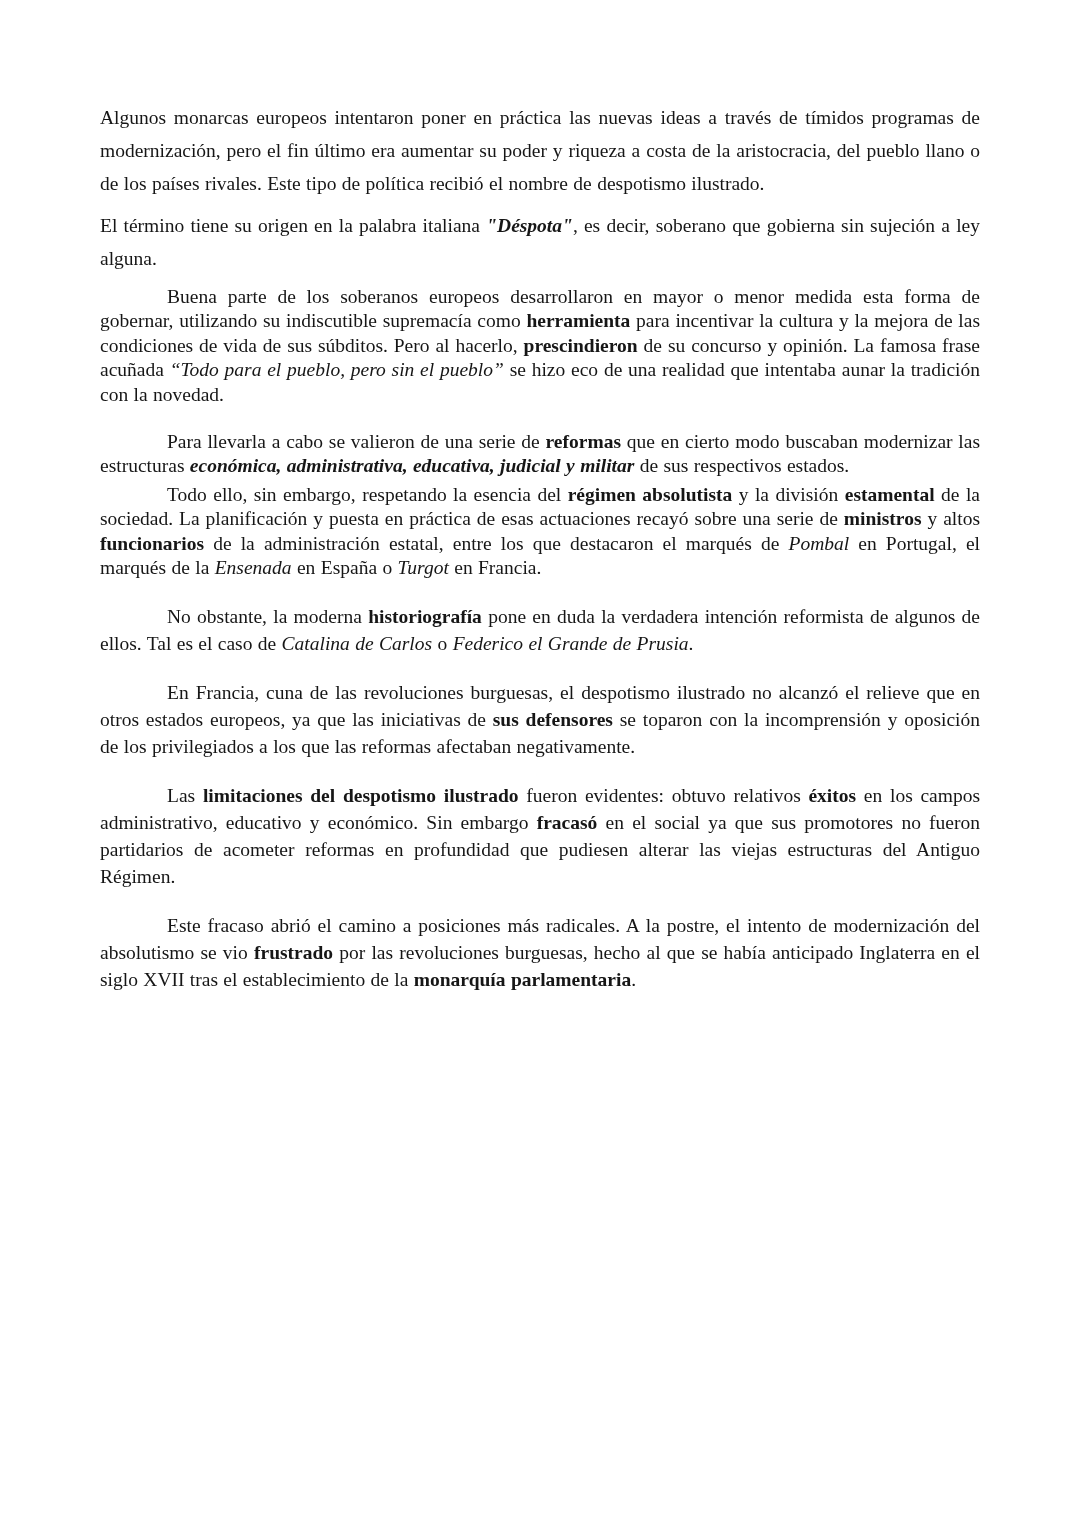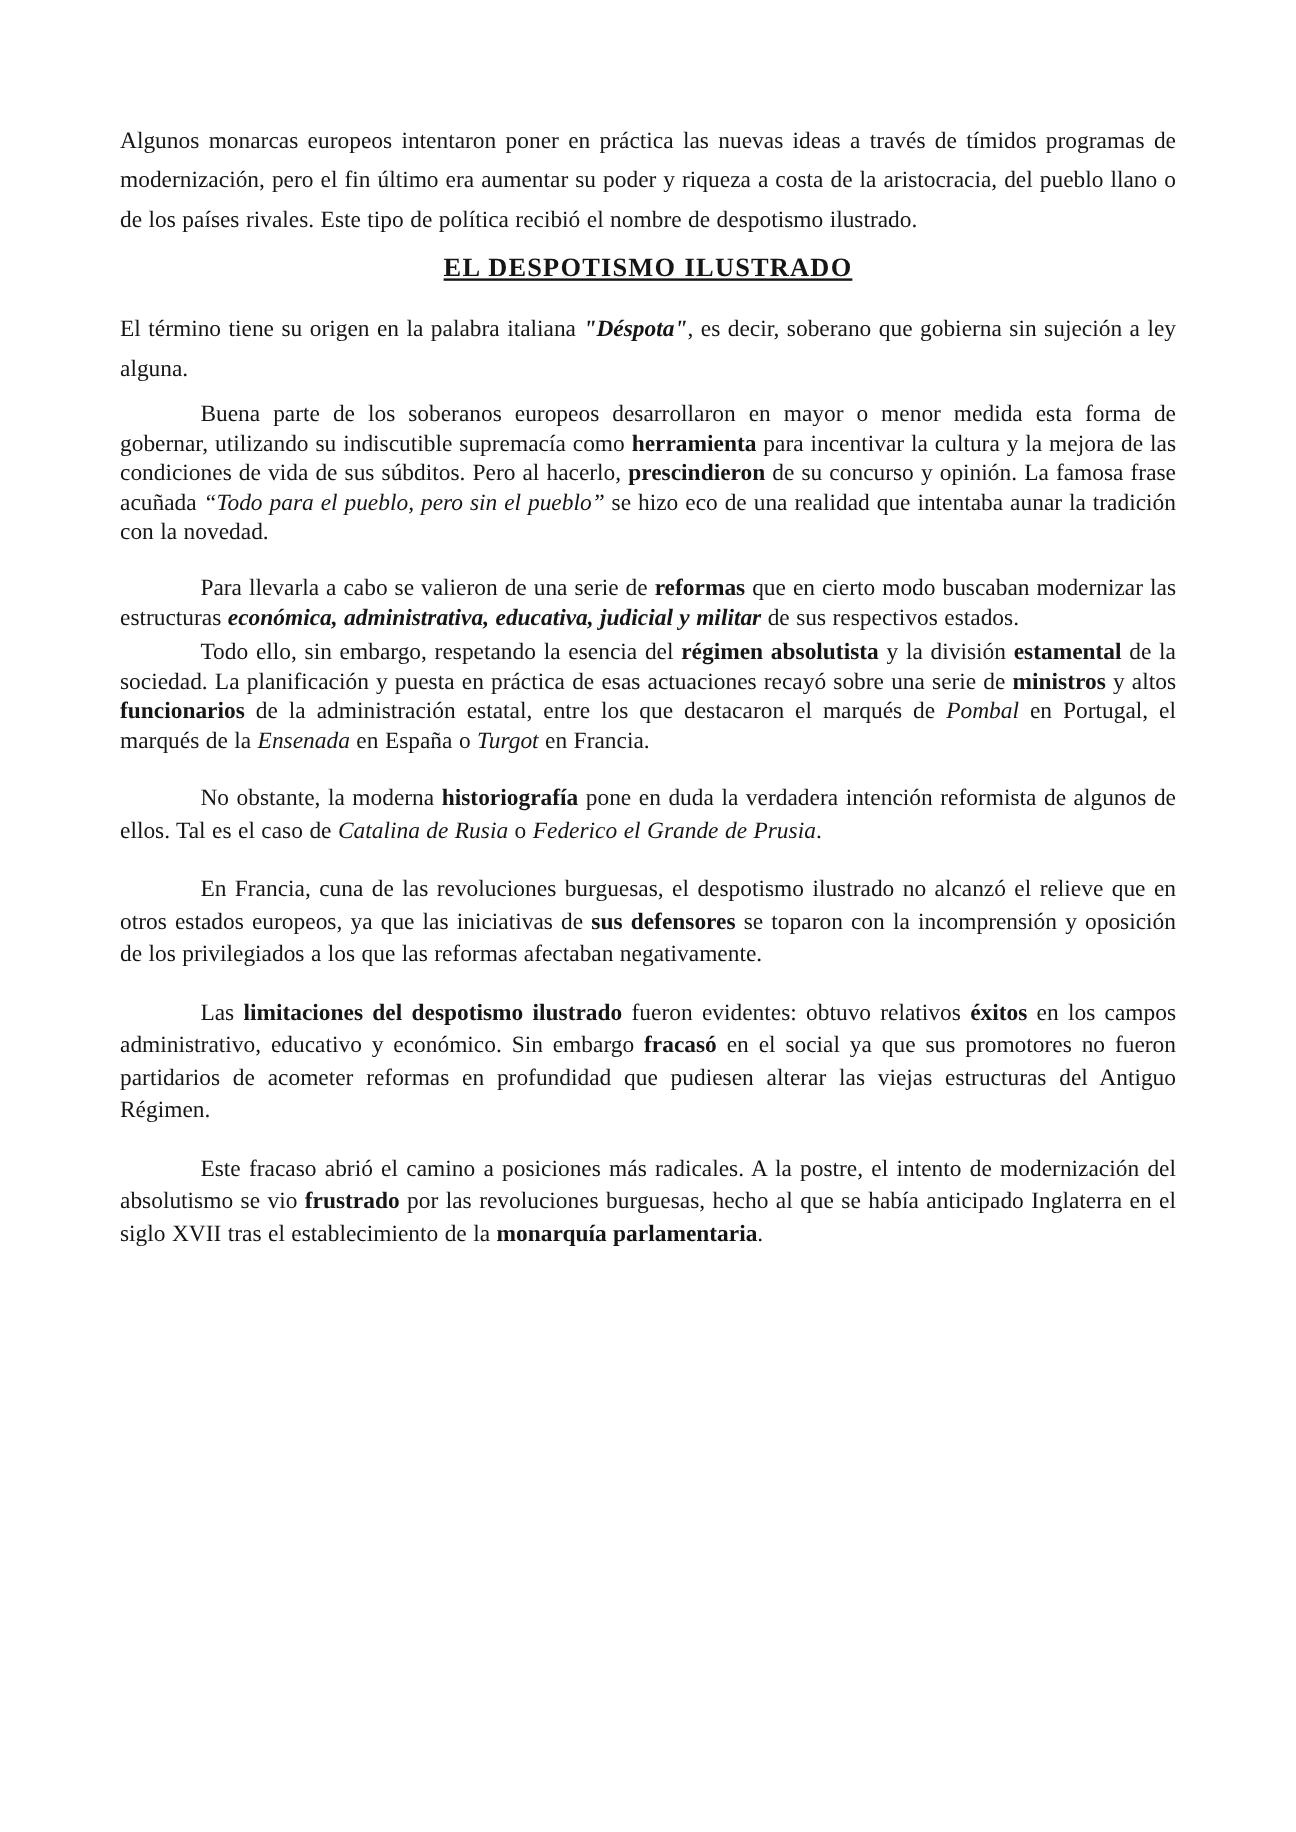--- a/index.html
+++ b/index.html
@@ -53,33 +53,32 @@
   }
 </style>
 </head>
 <body>
 
 <div class="page">
   <div class="content">
 
     <p class="para lh-wide g-s"><span>Algunos monarcas europeos intentaron poner en práctica las nuevas ideas a través de tímidos programas de modernización, pero el fin último era aumentar su poder y riqueza a costa de la aristocracia, del pueblo llano o de los países rivales. Este tipo de política recibió el nombre de despotismo ilustrado.</span></p>
 
-    <p class="para heading"><span class="b u">EL DESPOTISMO ILUSTRADO</span></p>
 
 
     <p class="para lh-wide g-s"><span>El término tiene su origen en la palabra italiana </span><span class="b i">"Déspota"</span><span>, es decir, soberano que gobierna sin sujeción a ley alguna.</span></p>
 
     <p class="para lh-tight indent g-l"><span>Buena parte de los soberanos europeos desarrollaron en mayor o menor medida esta forma de gobernar, utilizando su indiscutible supremacía como </span><span class="b">herramienta</span><span> para incentivar la cultura y la mejora de las condiciones de vida de sus súbditos. Pero al hacerlo, </span><span class="b">prescindieron</span><span> de su concurso y opinión. La famosa frase acuñada </span><span class="i">“Todo para el pueblo, pero sin el pueblo”</span><span> se hizo eco de una realidad que intentaba aunar la tradición con la novedad.</span></p>
 
     <p class="para lh-tight indent g-xs"><span>Para llevarla a cabo se valieron de una serie de </span><span class="b">reformas</span><span> que en cierto modo buscaban modernizar las estructuras </span><span class="b i">económica, administrativa, educativa, judicial y militar</span><span> de sus respectivos estados.</span></p>
 
     <p class="para lh-tight indent g-l"><span>Todo ello, sin embargo, respetando la esencia del </span><span class="b">régimen absolutista</span><span> y la división </span><span class="b">estamental</span><span> de la sociedad. La planificación y puesta en práctica de esas actuaciones recayó sobre una serie de </span><span class="b">ministros</span><span> y altos </span><span class="b">funcionarios</span><span> de la administración estatal, entre los que destacaron el marqués de </span><span class="i">Pombal</span><span> en Portugal, el marqués de la </span><span class="i">Ensenada</span><span> en España o </span><span class="i">Turgot</span><span> en Francia.</span></p>
 
 
-    <p class="para lh-mid indent g-l"><span>No obstante, la moderna </span><span class="b">historiografía</span><span> pone en duda la verdadera intención reformista de algunos de ellos. Tal es el caso de </span><span class="i">Catalina de Rusia</span><span> o </span><span class="i">Federico el Grande de Prusia</span><span>.</span></p>
+    <p class="para lh-mid indent g-l"><span>No obstante, la moderna </span><span class="b">historiografía</span><span> pone en duda la verdadera intención reformista de algunos de ellos. Tal es el caso de </span><span class="i">Catalina de Carlos</span><span> o </span><span class="i">Federico el Grande de Prusia</span><span>.</span></p>
 
     <p class="para lh-mid indent g-l"><span>En Francia, cuna de las revoluciones burguesas, el despotismo ilustrado no alcanzó el relieve que en otros estados europeos, ya que las iniciativas de </span><span class="b">sus defensores</span><span> se toparon con la incomprensión y oposición de los privilegiados a los que las reformas afectaban negativamente.</span></p>
 
     <p class="para lh-mid indent g-l"><span>Las </span><span class="b">limitaciones del despotismo ilustrado</span><span> fueron evidentes: obtuvo relativos </span><span class="b">éxitos</span><span> en los campos administrativo, educativo y económico. Sin embargo </span><span class="b">fracasó</span><span> en el social ya que sus promotores no fueron partidarios de acometer reformas en profundidad que pudiesen alterar las viejas estructuras del Antiguo Régimen.</span></p>
 
     <p class="para lh-mid indent"><span>Este fracaso abrió el camino a posiciones más radicales. A la postre, el intento de modernización del absolutismo se vio </span><span class="b">frustrado</span><span> por las revoluciones burguesas, hecho al que se había anticipado Inglaterra en el siglo XVII tras el establecimiento de la </span><span class="b">monarquía parlamentaria</span><span>.</span></p>
 
   </div>
 
   <div class="page-number">7</div>

